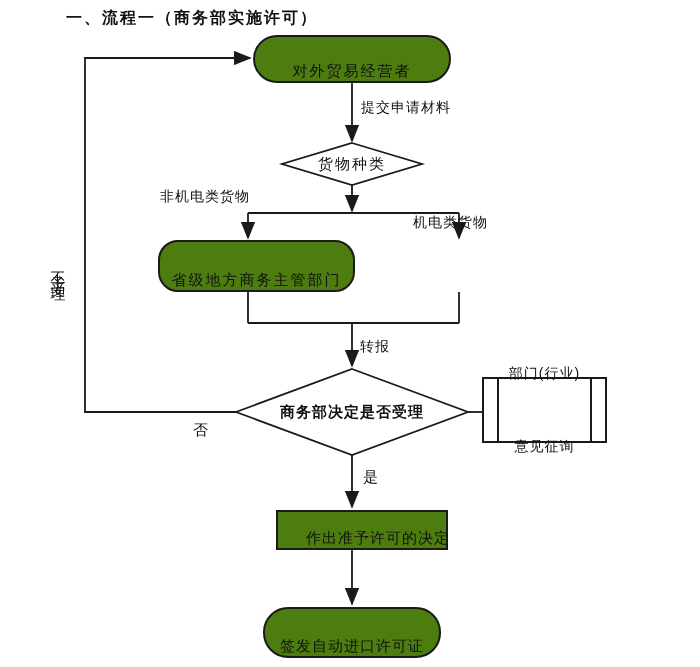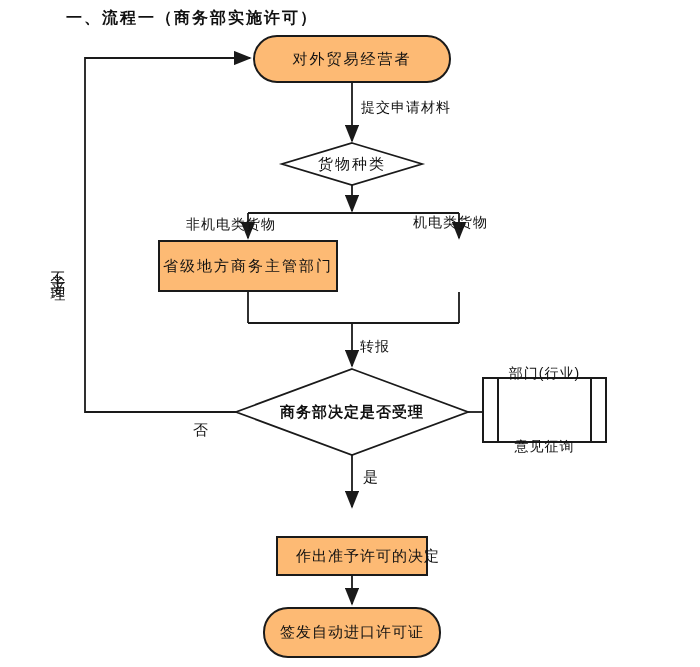--- a/index.html
+++ b/index.html
@@ -21,24 +21,24 @@
     letter-spacing: 2px;
     white-space: nowrap;
   }
   svg.wires { position: absolute; left: 0; top: 0; }
   svg.wires path, svg.wires polygon { vector-effect: non-scaling-stroke; }
 
   .node {
     position: absolute;
     box-sizing: border-box;
     display: flex;
-    align-items: center;
+    align-items: flex-end;
     justify-content: center;
     border: 2px solid #1a1a1a;
-    background: #fdba74;
+    background: #4d7c0f;
     font-size: 15px;
     letter-spacing: 2px;
     text-align: center;
     white-space: nowrap;
   }
   .terminator { border-radius: 25px; }
   .diamond-label {
     position: absolute;
     display: flex;
     align-items: center;
@@ -128,45 +128,45 @@
   </svg>
 
   <div class="node terminator" style="left:253px; top:35px; width:198px; height:48px;">
     <span>对外贸易经营者</span>
   </div>
 
   <div class="diamond-label" style="left:282px; top:143px; width:140px; height:42px;">
     <span>货物种类</span>
   </div>
 
-  <div class="node" style="left:158px; top:240px; width:180px; height:52px;">
+  <div class="node" style="left:158px; top:240px; width:197px; height:52px;border-radius:20px;">
     <span>省级地方商务主管部门</span>
   </div>
 
 
   <div class="diamond-label bold" style="left:236px; top:369px; width:232px; height:86px;">
     <span>商务部决定是否受理</span>
   </div>
 
   <div class="predef" style="left:482px; top:377px; width:125px; height:66px;">
     <span class="vline left"></span>
     <span class="vline right"></span>
     <div>部门(行业)</div>
     <div>意见征询</div>
   </div>
 
-  <div class="node" style="left:276px; top:536px; width:152px; height:40px; letter-spacing:1px;padding-left:32px;">
+  <div class="node" style="left:276px; top:510px; width:172px; height:40px; letter-spacing:1px;padding-left:32px;">
     <span>作出准予许可的决定</span>
   </div>
 
   <div class="node terminator" style="left:263px; top:607px; width:178px; height:51px; letter-spacing:1px;">
     <span>签发自动进口许可证</span>
   </div>
 
   <div class="edge-label" style="left:361px; top:99px;">提交申请材料</div>
-  <div class="edge-label" style="left:186px; top:188px;margin-top:28px;">非机电类货物</div>
+  <div class="edge-label" style="left:160px; top:188px;">非机电类货物</div>
   <div class="edge-label" style="left:413px; top:194px;margin-top:20px;">机电类货物</div>
   <div class="edge-label" style="left:360px; top:338px;">转报</div>
   <div class="edge-label big" style="left:193px; top:421px;">否</div>
   <div class="edge-label big" style="left:363px; top:468px;">是</div>
   <div class="edge-label vertical" style="left:48px; top:260px;">不予受理</div>
 
 </div>
 
 </body></html>

